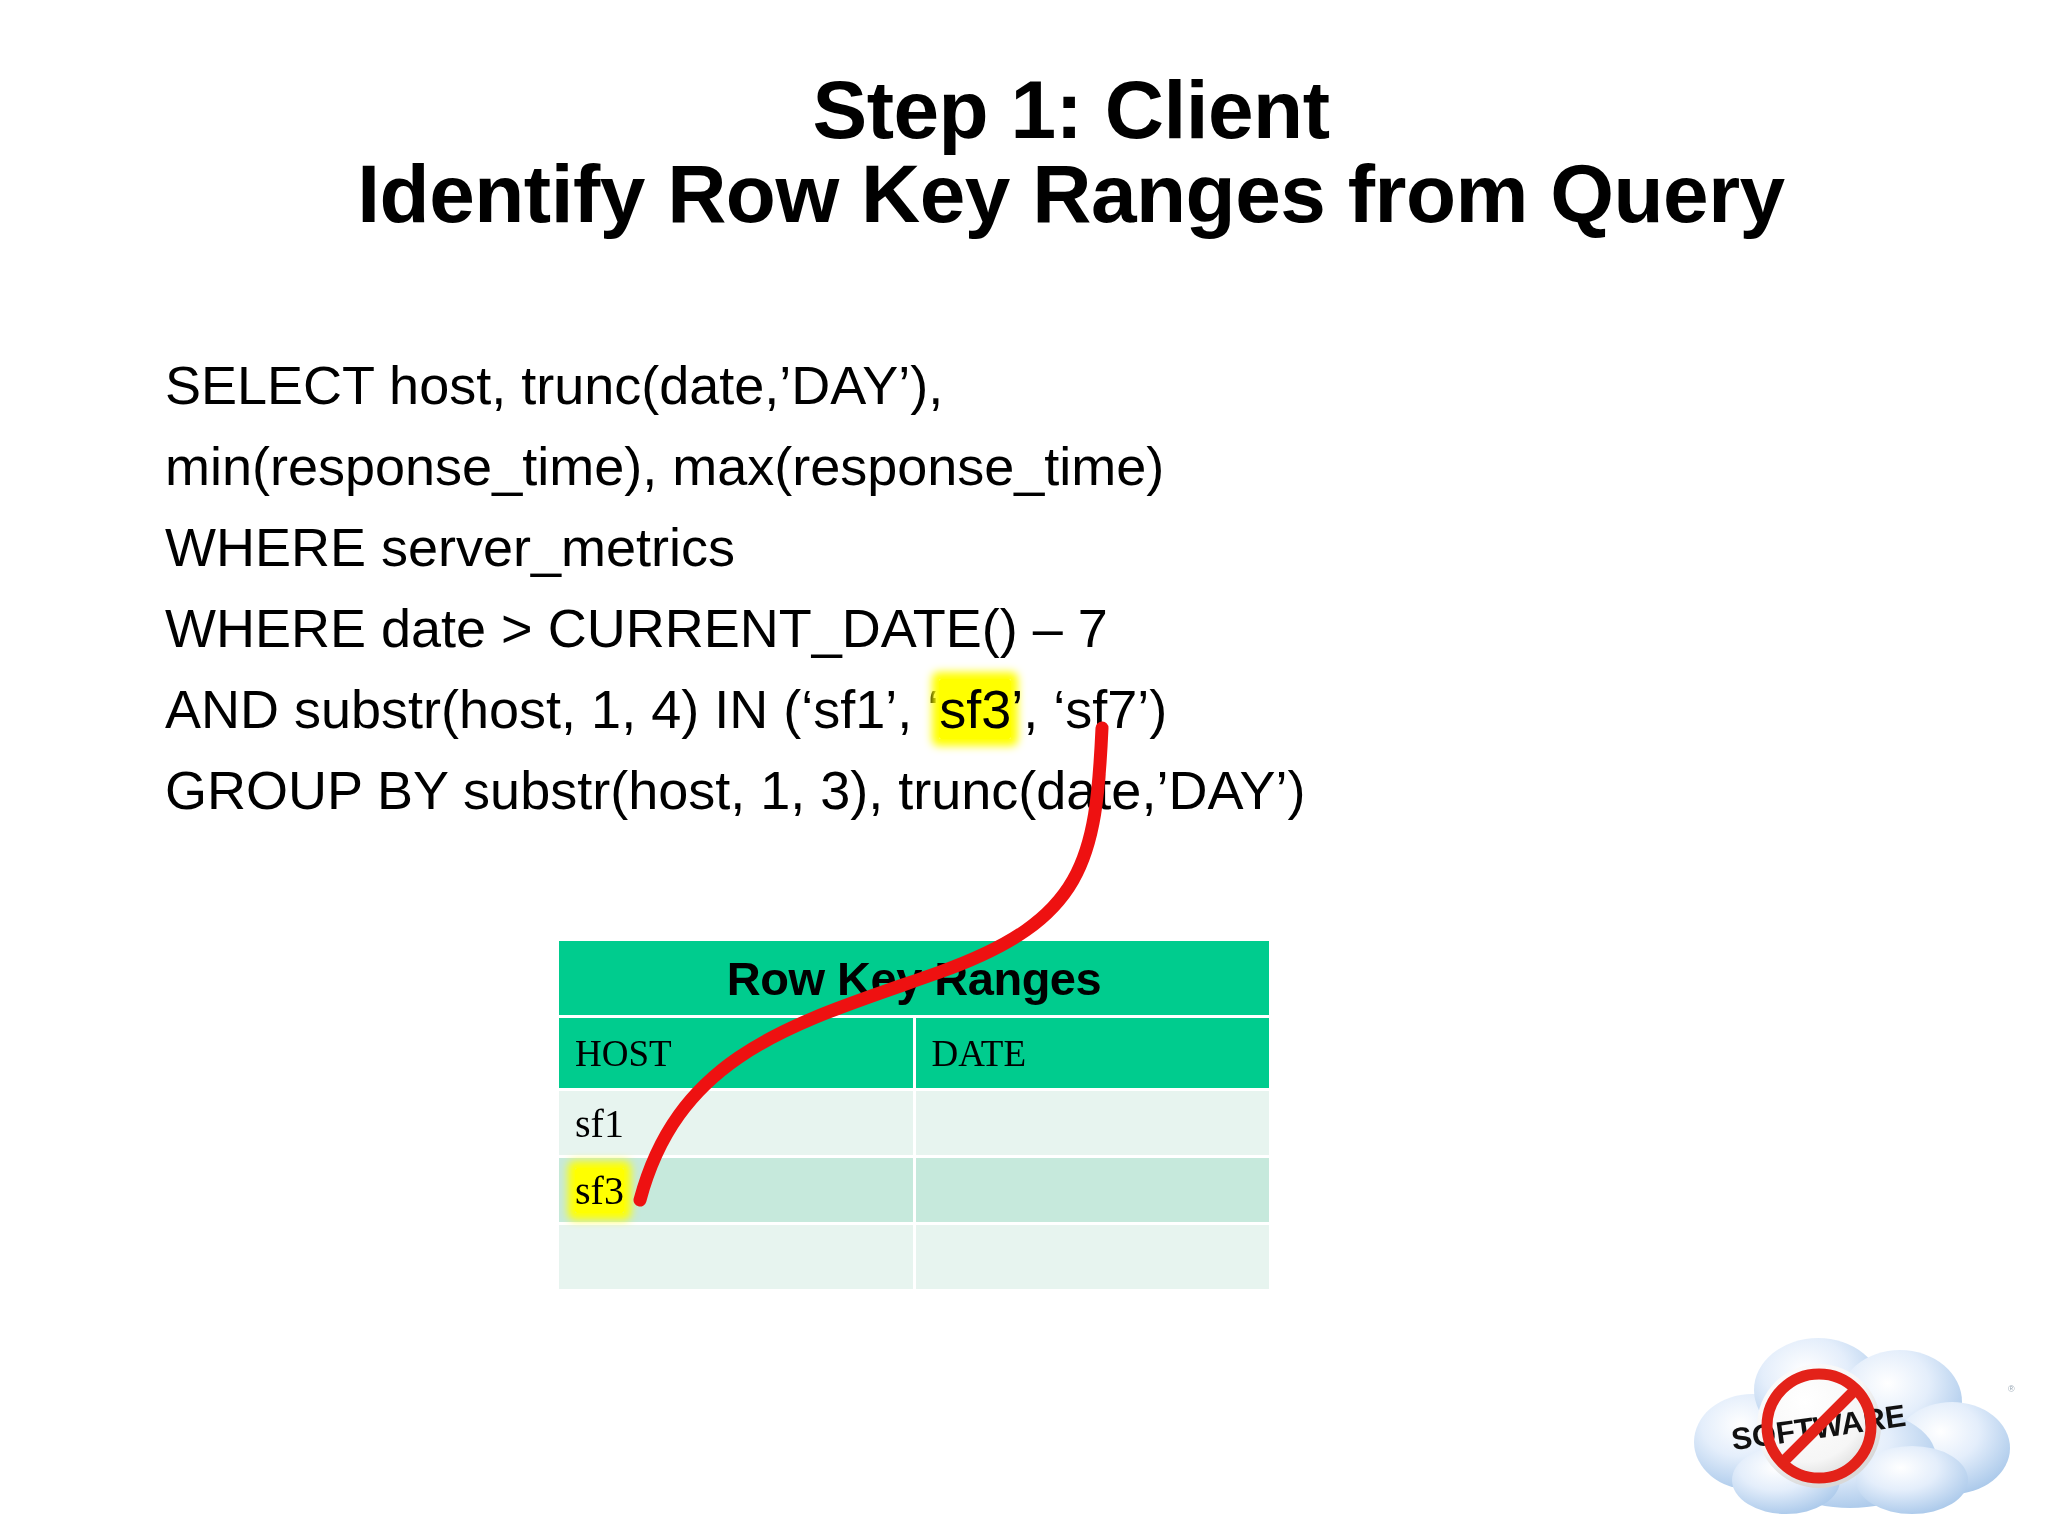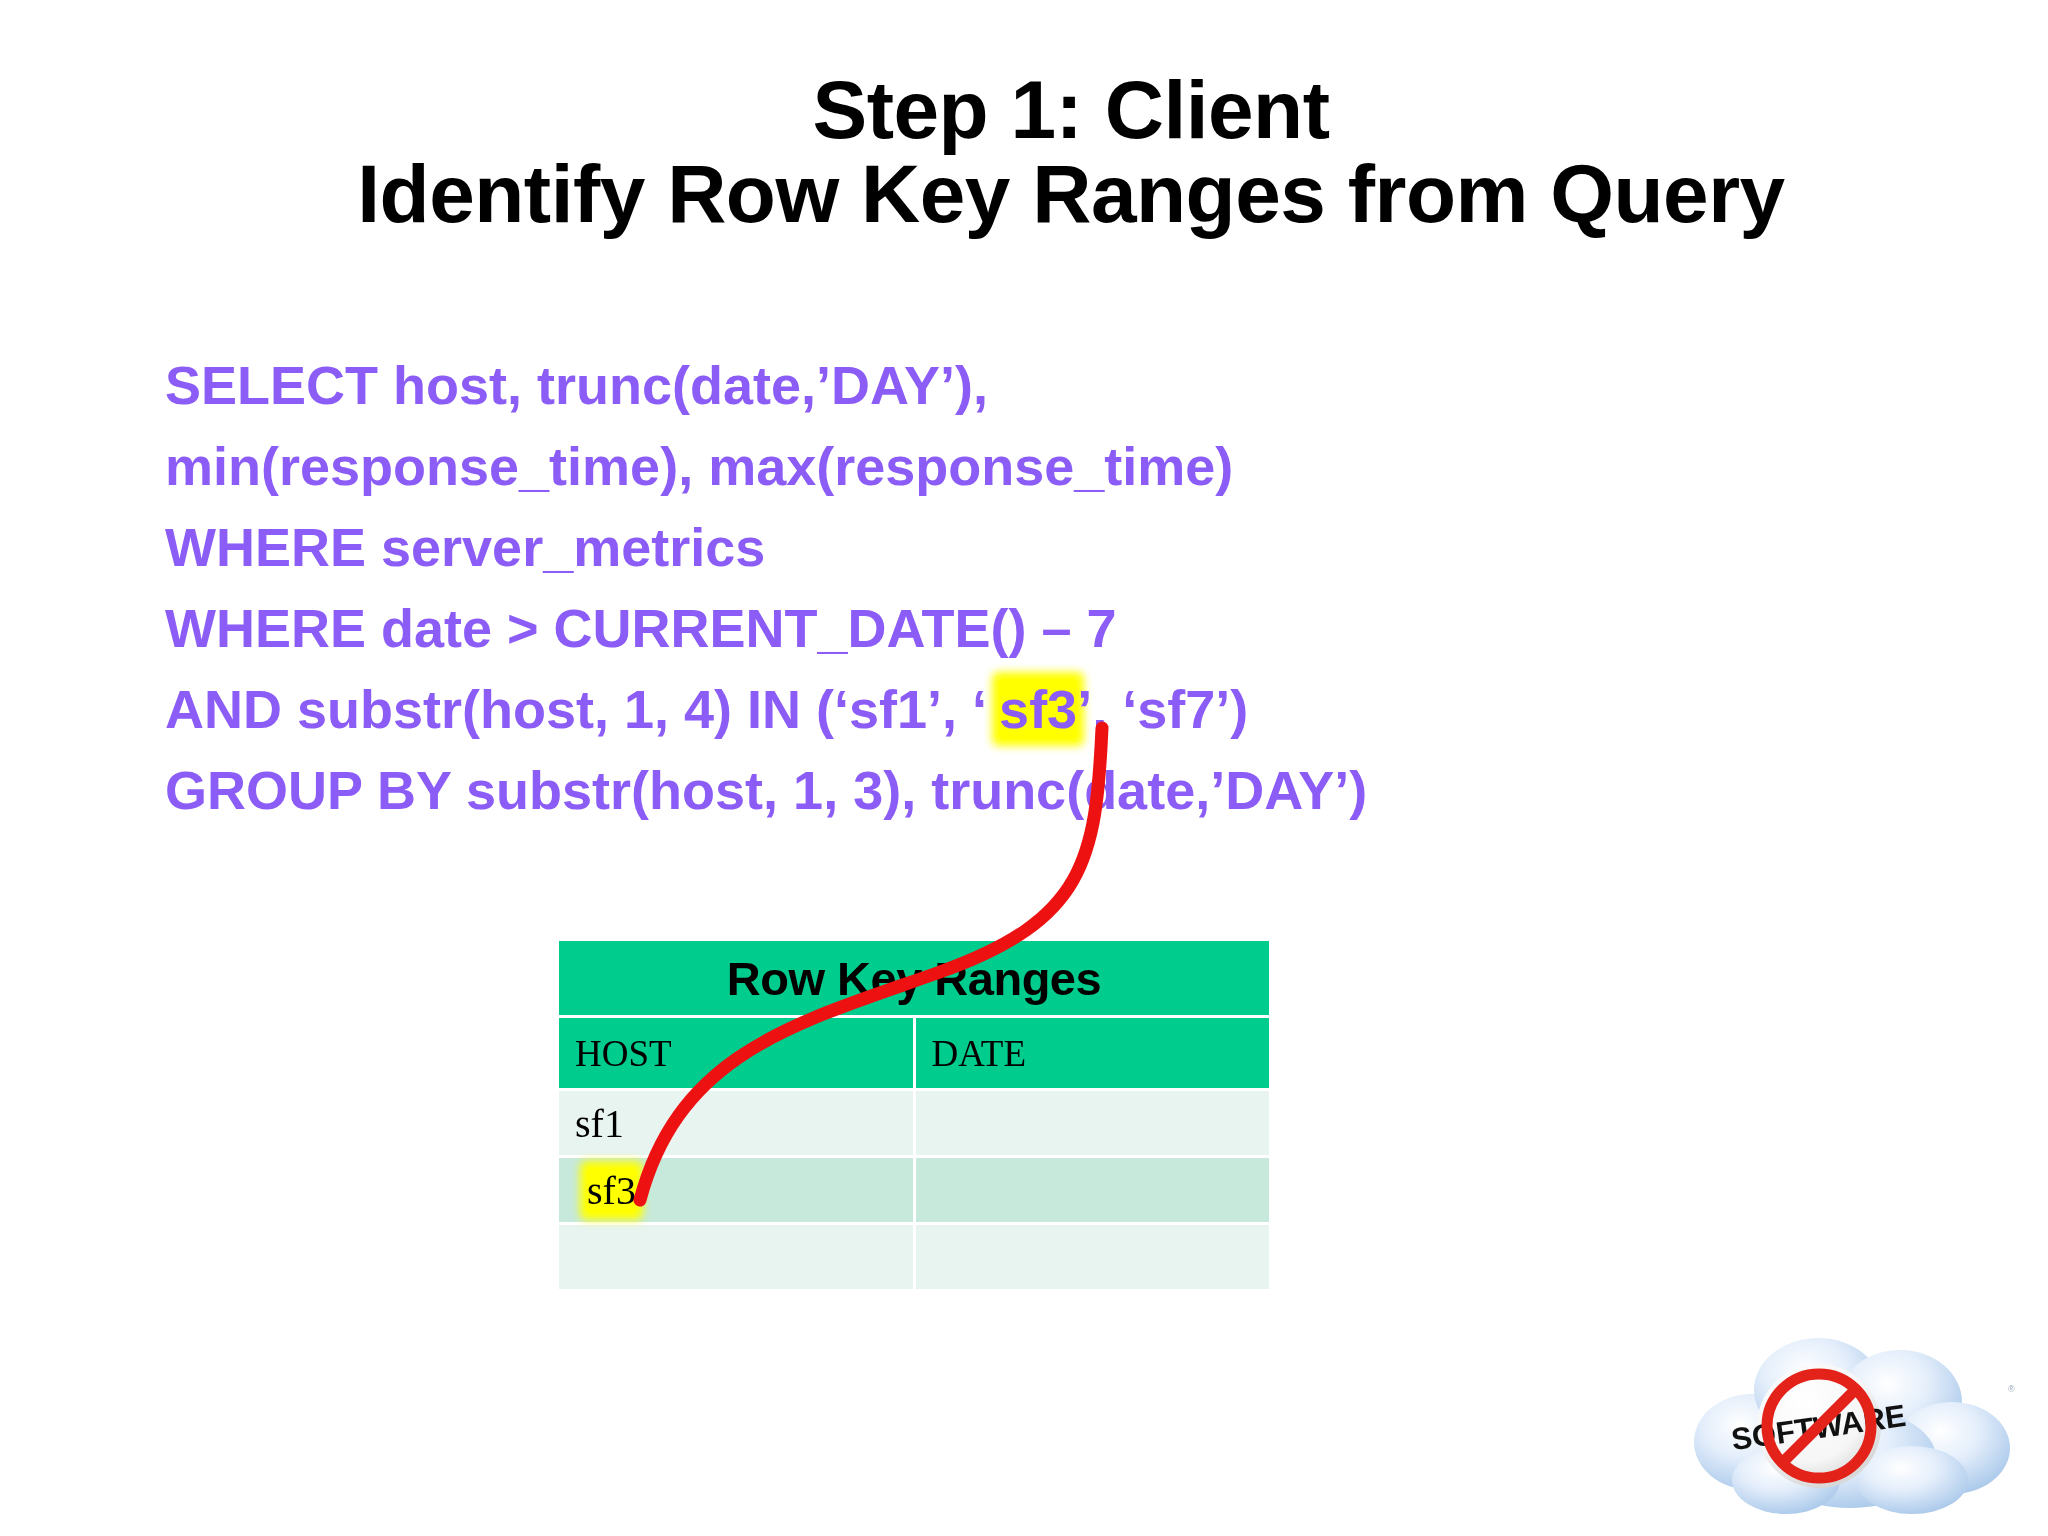--- a/index.html
+++ b/index.html
@@ -35,30 +35,28 @@
 
   
   #query-block {
     position: absolute;
     left: 165px;
     top: 345px;
     width: 1450px;
     font-family: "Liberation Sans", sans-serif;
     font-size: 54px;
     line-height: 81px;
-    color: #8b5cf6;
+    color: #000000;
     white-space: nowrap;
-    font-weight: bold;
   }
   #query-block .query-line { display: block; }
   .hl {
     background: #ffff00;
     box-shadow: 0 0 9px 7px #ffff00;
     border-radius: 2px;
-    margin-left: 12px;
   }
 
   
   #rowkey-table {
     position: absolute;
     left: 556px;
     top: 938px;
     width: 716px;
     border-collapse: separate;
     border-spacing: 3px;

